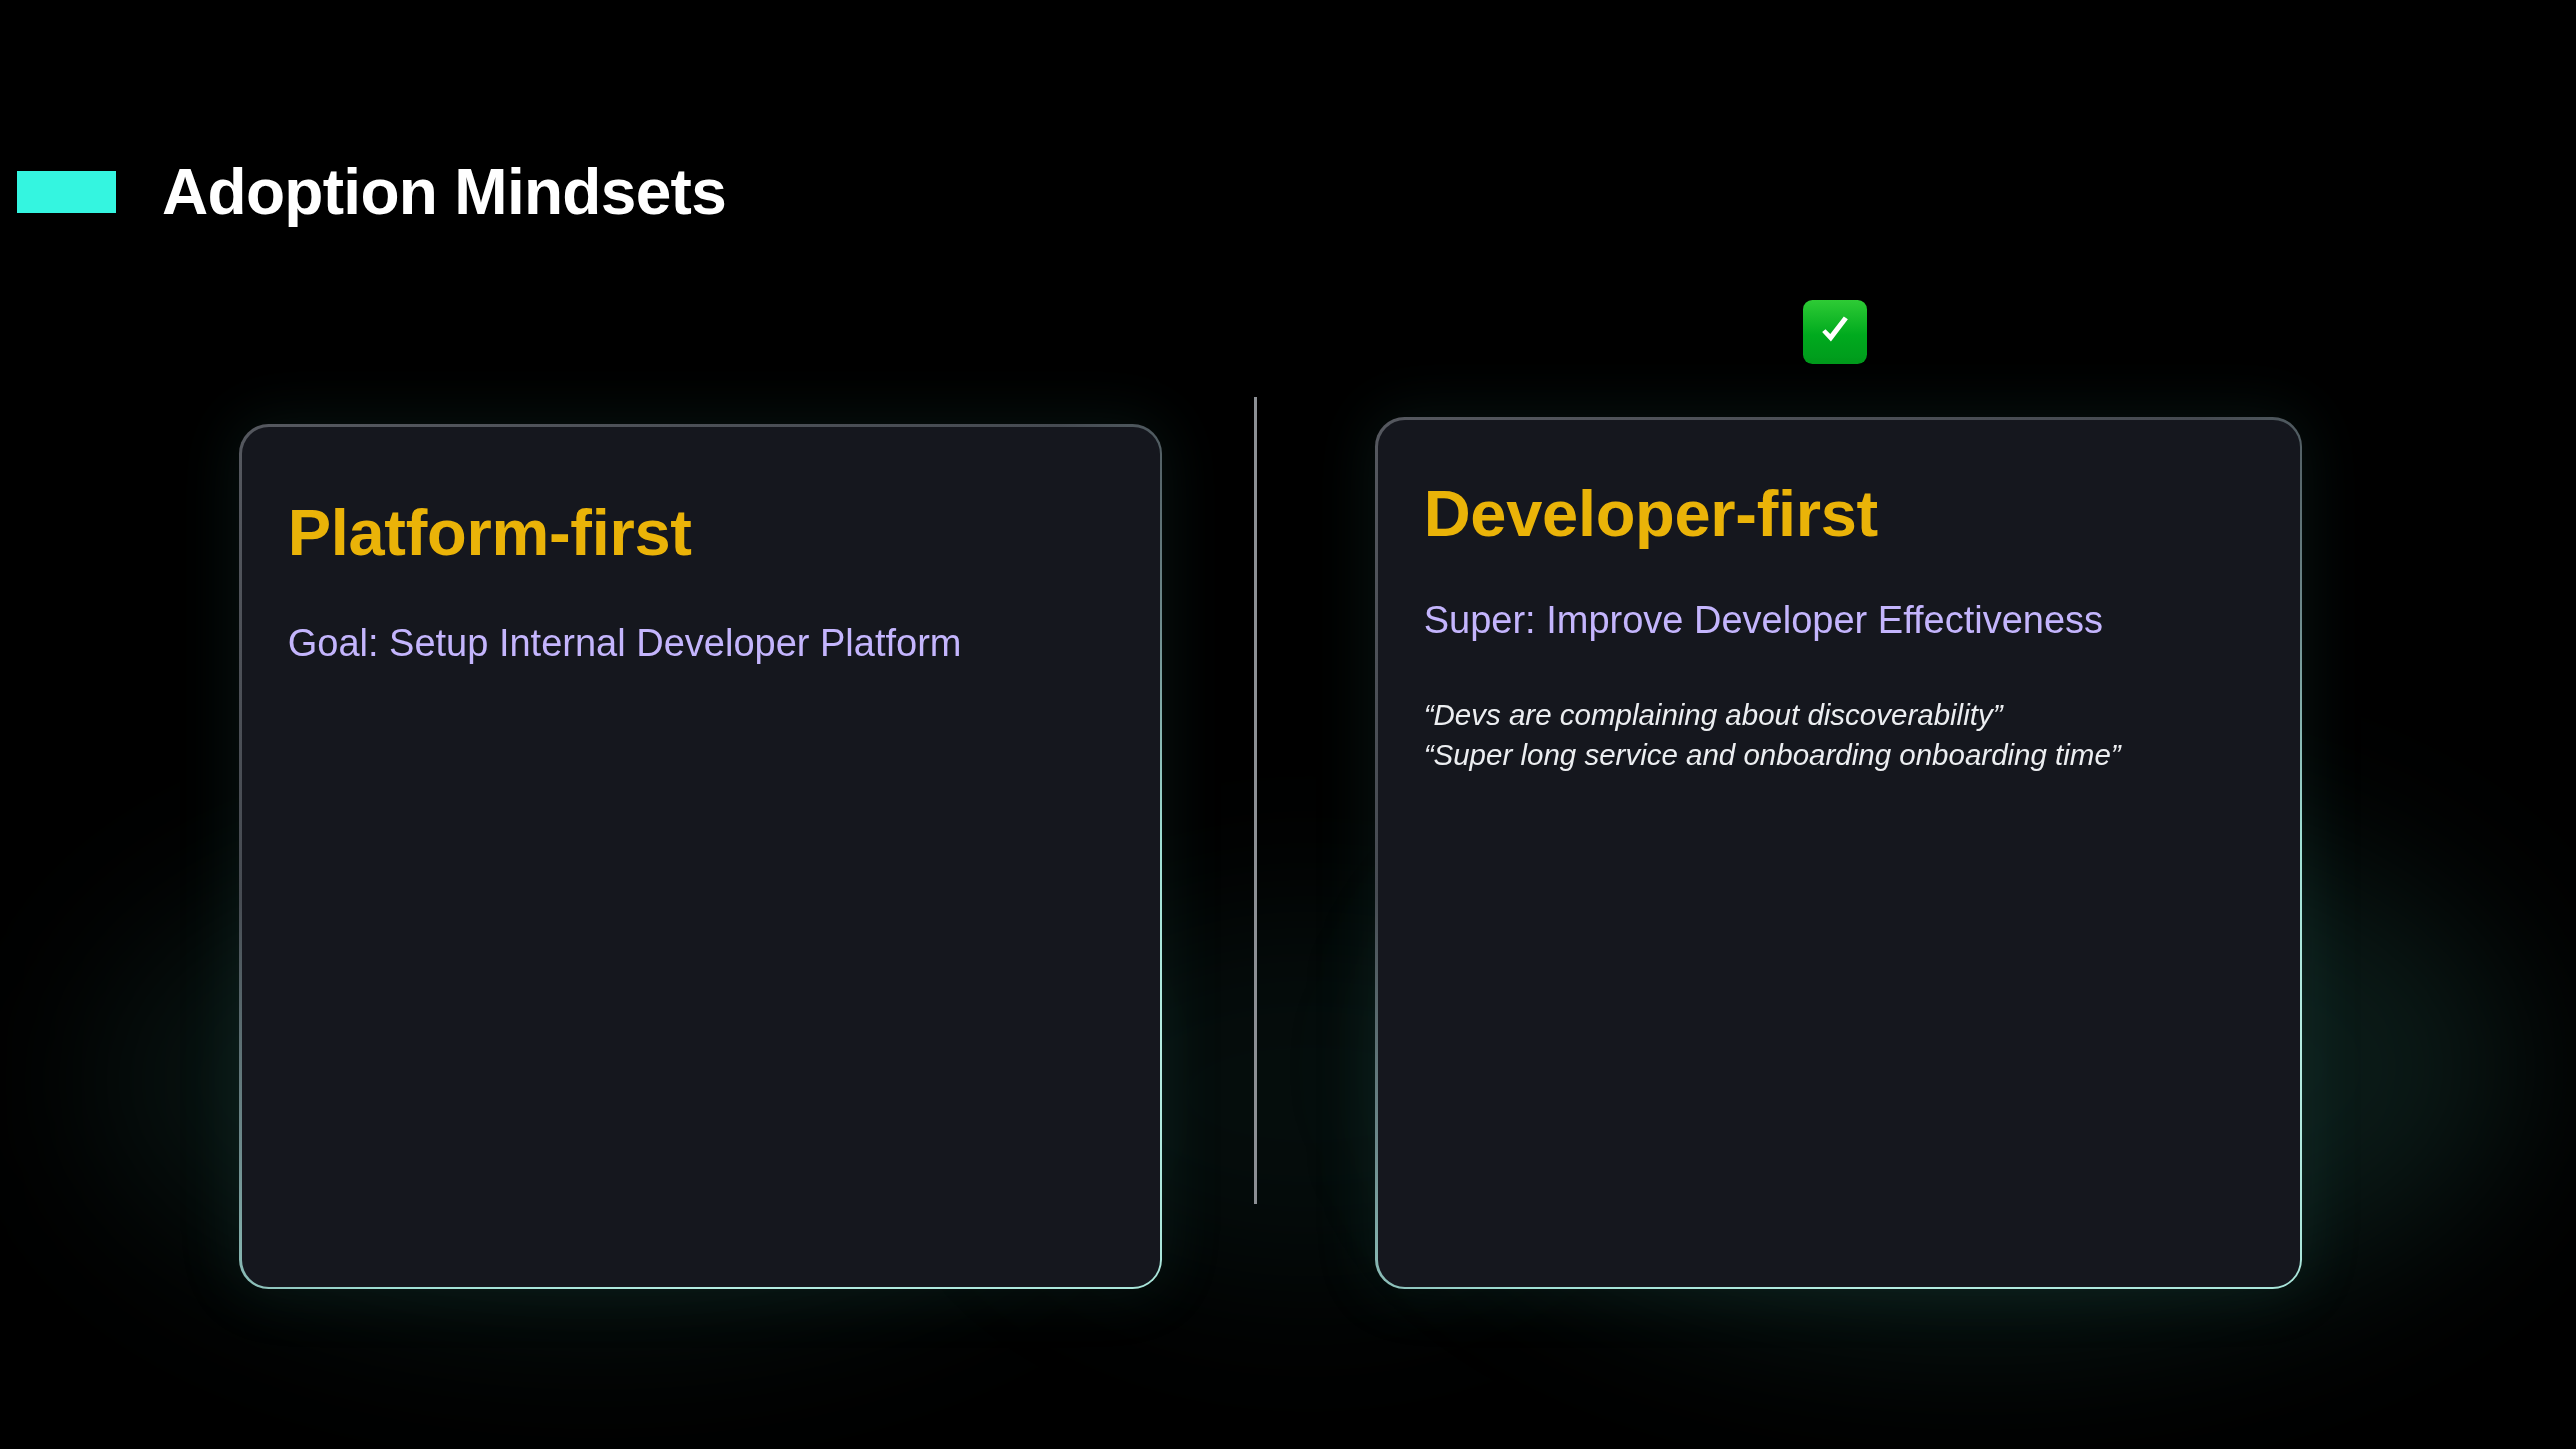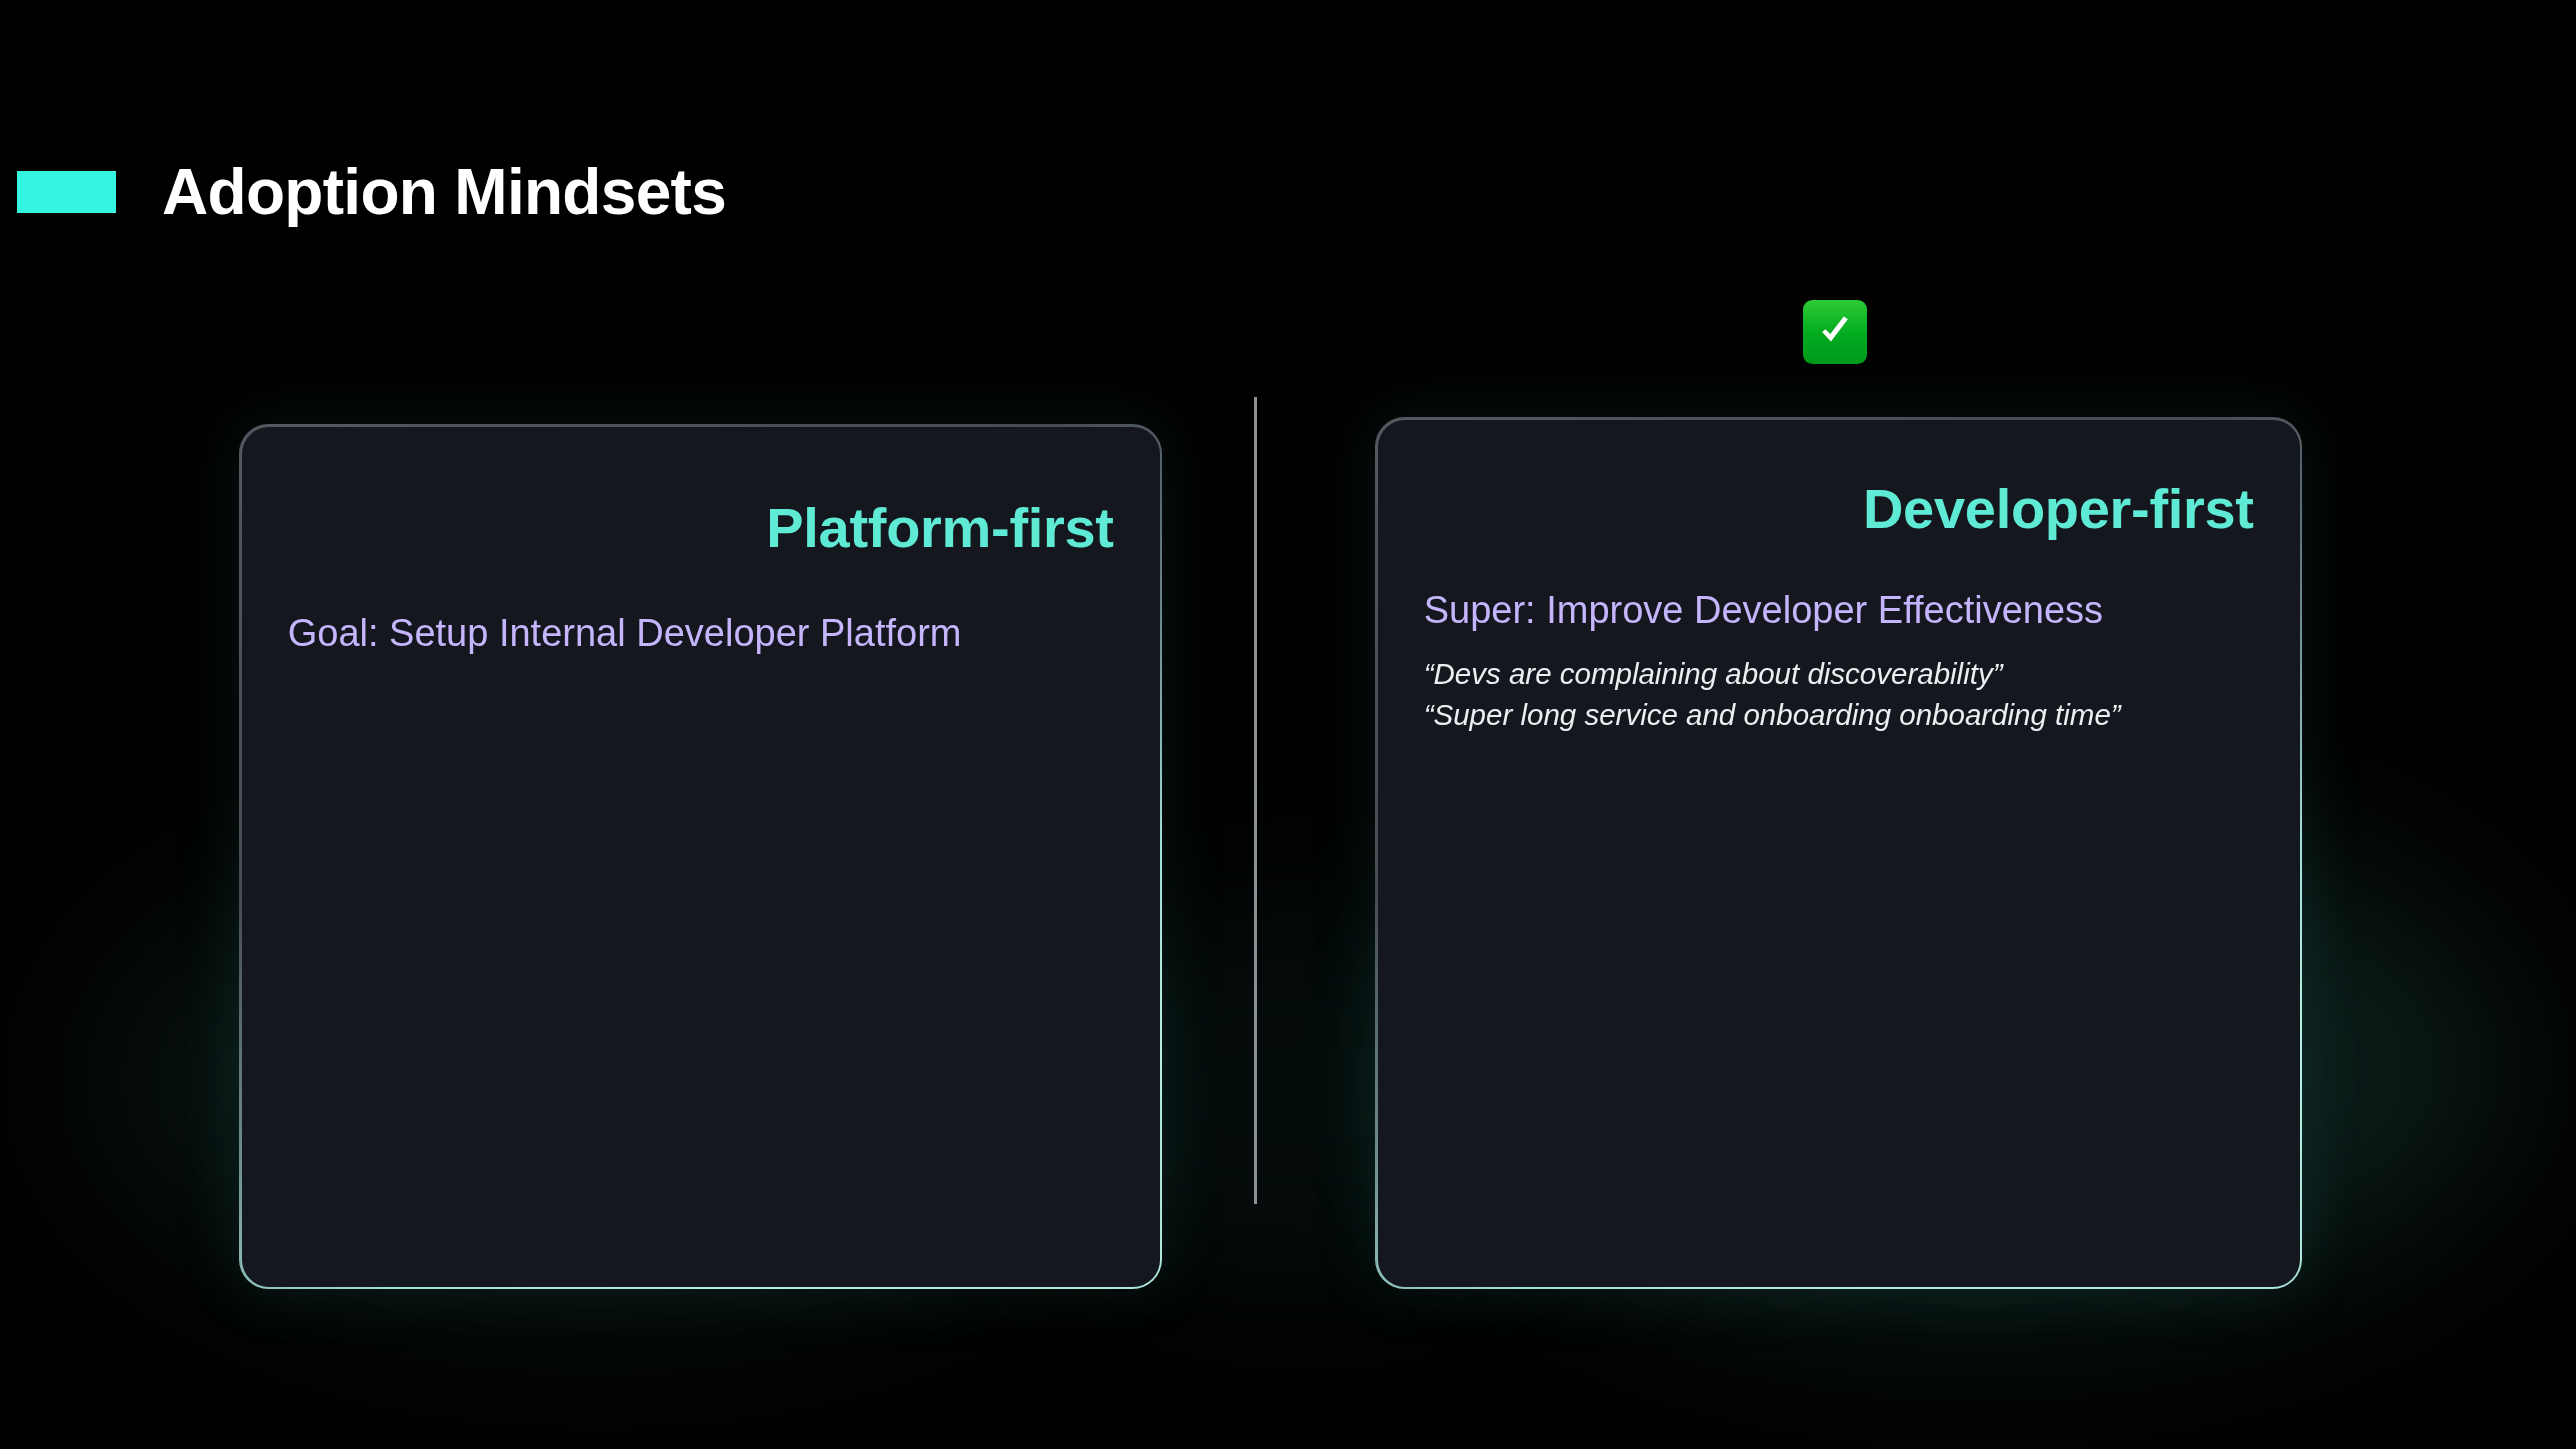--- a/index.html
+++ b/index.html
@@ -122,24 +122,24 @@
     background: #15171e;
     box-sizing: border-box;
     padding: 38px 46px 27px 46px;
     overflow: hidden;
   }
 
   .card-left  { left: 239px;  top: 424px; width: 918px; height: 860px; }
   .card-right { left: 1375px; top: 417px; width: 922px; height: 867px; }
 
   .card-title {
-    text-align: right;
-    font-size: 56px;
+    text-align: left;
+    font-size: 65px;
     font-weight: bold;
-    color: #5eead4;
+    color: #eab308;
     line-height: 1.05;
     letter-spacing: -0.3px;
     margin: 34px 0 0 0;
   }
   .card-goal {
     font-size: 38px;
     color: #c4b5fd;
     line-height: 1.28;
     margin-top: 52px;
   }
@@ -147,21 +147,21 @@
     margin-top: 42px;
     font-size: 29.5px;
     font-style: italic;
     color: #eceef1;
     line-height: 1.38;
   }
   .quote-line { display: block; }
 
   .card-right .card-title { margin-top: 22px; }
   .card-right .card-goal  { margin-top: 48px; }
-  .card-right .card-quotes{ margin-top: 19px; }
+  .card-right .card-quotes{ margin-top: 50px; }
 </style>
 </head>
 <body>
 
 <div class="slide">
 
   <div class="glow glow-left"></div>
   <div class="glow glow-mid"></div>
   <div class="glow glow-right"></div>
 

